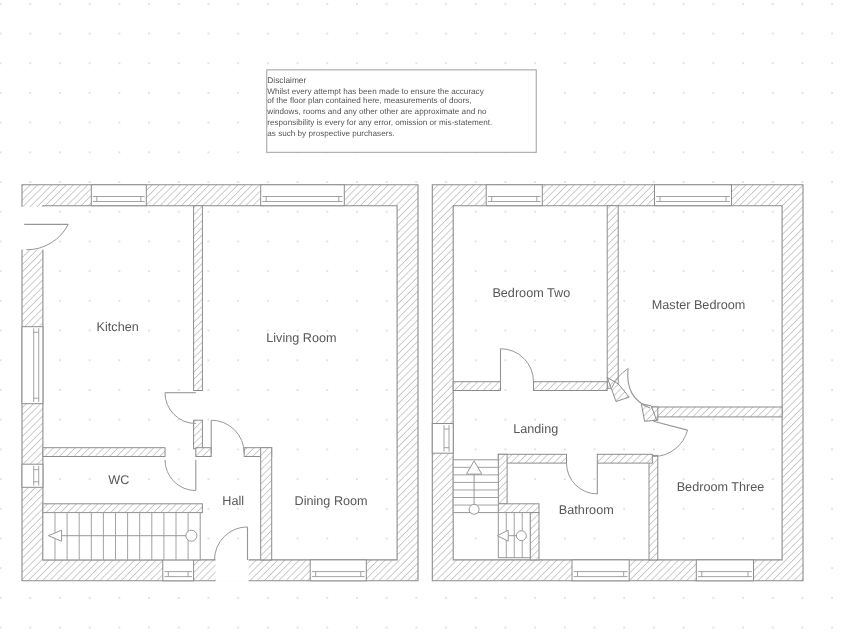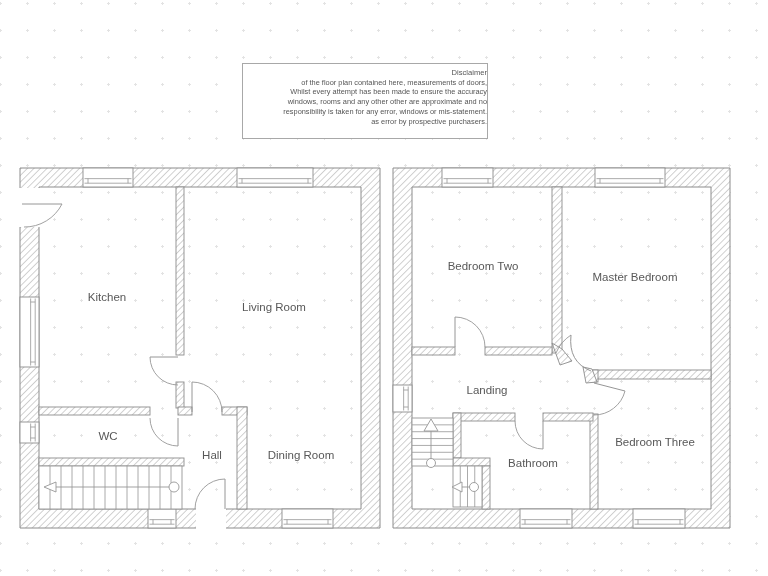--- a/index.html
+++ b/index.html
@@ -7,21 +7,21 @@
     position:relative;width:768px;height:576px;overflow:hidden;
     background-color:#ffffff;
     background-image:radial-gradient(circle,#e3e3e3 1px,rgba(0,0,0,0) 1.35px);
     background-size:27px 27px;background-position:14px 17px;
     font-family:"Liberation Sans",sans-serif;
   }
   svg.plan{position:absolute;left:0;top:0;}
   .disclaimer{
     position:absolute;left:242px;top:63px;width:246px;height:76px;
     box-sizing:border-box;border:1px solid #a8a8a8;background:#ffffff;
-    text-align:right;color:#555555;font-size:7.4px;line-height:9.7px;
+    text-align:left;color:#555555;font-size:7.4px;line-height:9.7px;
     padding-top:4px;
   }
   .disclaimer .t{font-size:7.6px;}
 </style>
 </head>
 <body>
 
 <div class="canvas">
 
   <svg class="plan" id="plan" width="768" height="576" viewBox="0 0 768 576">
@@ -224,20 +224,20 @@
         <text x="483" y="270" text-anchor="middle" fill="#585858" font-size="11.5" font-family="&quot;Liberation Sans&quot;, sans-serif">Bedroom Two</text>
         <text x="635" y="281" text-anchor="middle" fill="#585858" font-size="11.5" font-family="&quot;Liberation Sans&quot;, sans-serif">Master Bedroom</text>
         <text x="487" y="394" text-anchor="middle" fill="#585858" font-size="11.5" font-family="&quot;Liberation Sans&quot;, sans-serif">Landing</text>
         <text x="533" y="467" text-anchor="middle" fill="#585858" font-size="11.5" font-family="&quot;Liberation Sans&quot;, sans-serif">Bathroom</text>
         <text x="655" y="446" text-anchor="middle" fill="#585858" font-size="11.5" font-family="&quot;Liberation Sans&quot;, sans-serif">Bedroom Three</text>
       </g>
     </svg>
 
   <div class="disclaimer">
     <div class="t">Disclaimer</div>
+    <div>Whilst every attempt has been made to ensure the accuracy</div>
     <div>of the floor plan contained here, measurements of doors,</div>
-    <div>Whilst every attempt has been made to ensure the accuracy</div>
     <div>windows, rooms and any other other are approximate and no</div>
-    <div>responsibility is taken for any error, windows or mis-statement.</div>
-    <div>as error by prospective purchasers.</div>
+    <div>responsibility is every for any error, omission or mis-statement.</div>
+    <div>as such by prospective purchasers.</div>
   </div>
 
 </div>
 
 </body></html>

